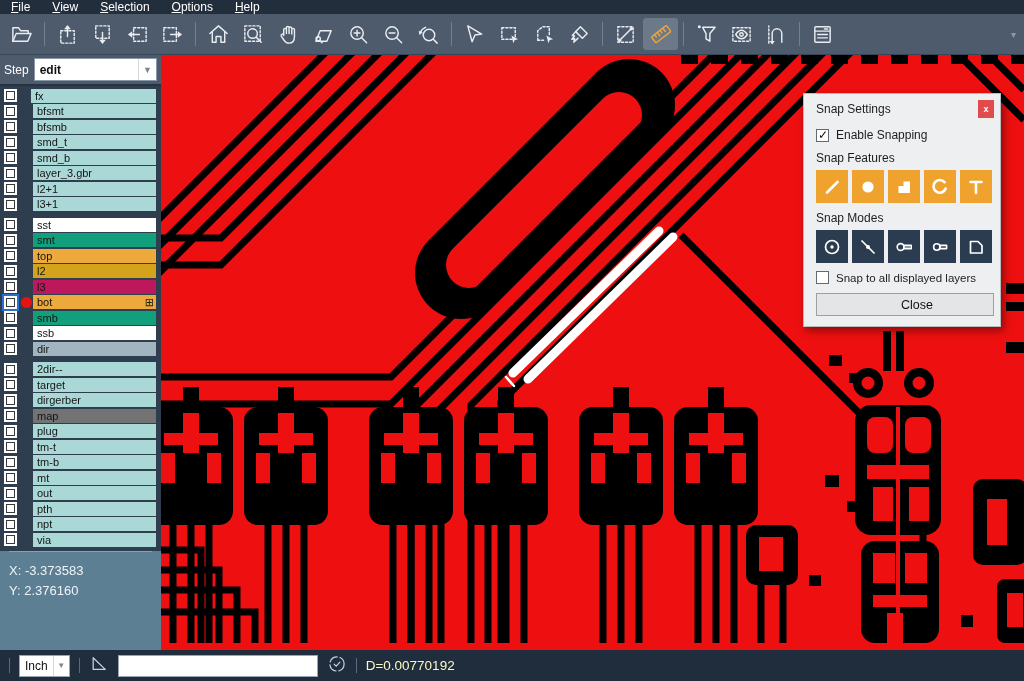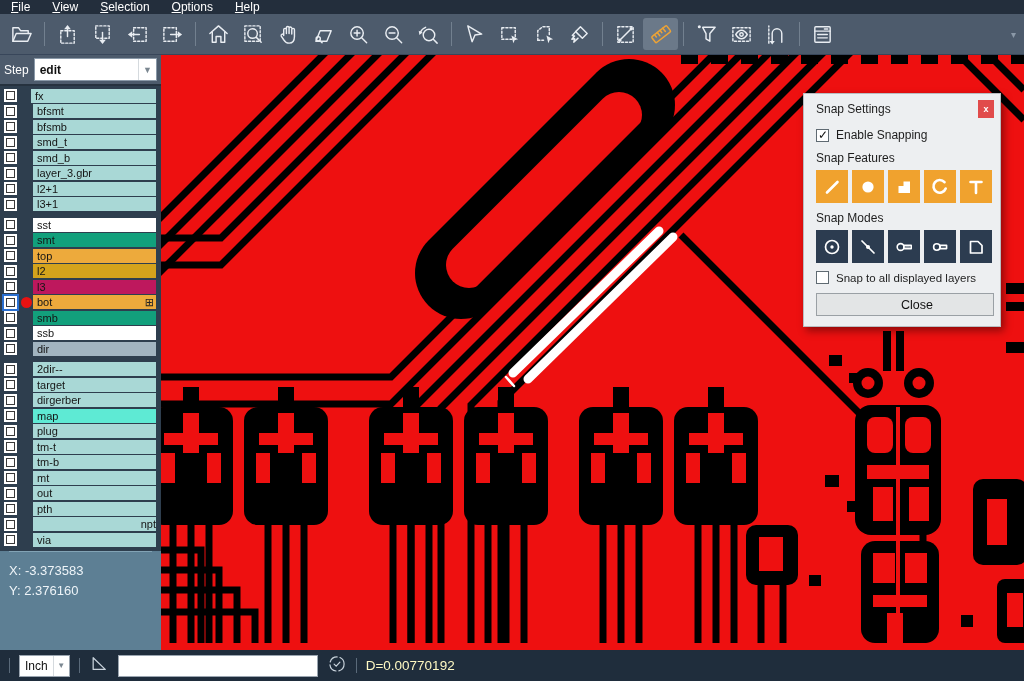--- a/index.html
+++ b/index.html
@@ -399,21 +399,21 @@
             </div>
           </div>
           <div class="lrow">
             <div class="lcheck"></div>
             <div class="llabel" style="background: rgb(169, 216, 214);">
               <span class="txt">dirgerber</span>
             </div>
           </div>
           <div class="lrow">
             <div class="lcheck"></div>
-            <div class="llabel" style="background: #5eead4;">
+            <div class="llabel" style="background: #737373;">
               <span class="txt">map</span>
             </div>
           </div>
           <div class="lrow">
             <div class="lcheck"></div>
             <div class="llabel" style="background: rgb(169, 216, 214);">
               <span class="txt">plug</span>
             </div>
           </div>
           <div class="lrow">
@@ -441,21 +441,21 @@
             </div>
           </div>
           <div class="lrow">
             <div class="lcheck"></div>
             <div class="llabel" style="background: rgb(169, 216, 214);">
               <span class="txt">pth</span>
             </div>
           </div>
           <div class="lrow">
             <div class="lcheck"></div>
-            <div class="llabel" style="background: rgb(169, 216, 214); text-align: right;">
+            <div class="llabel" style="background: rgb(169, 216, 214);">
               <span class="txt">npt</span>
             </div>
           </div>
           <div class="lrow">
             <div class="lcheck"></div>
             <div class="llabel" style="background: rgb(169, 216, 214);">
               <span class="txt">via</span>
             </div>
           </div>
         </div>

